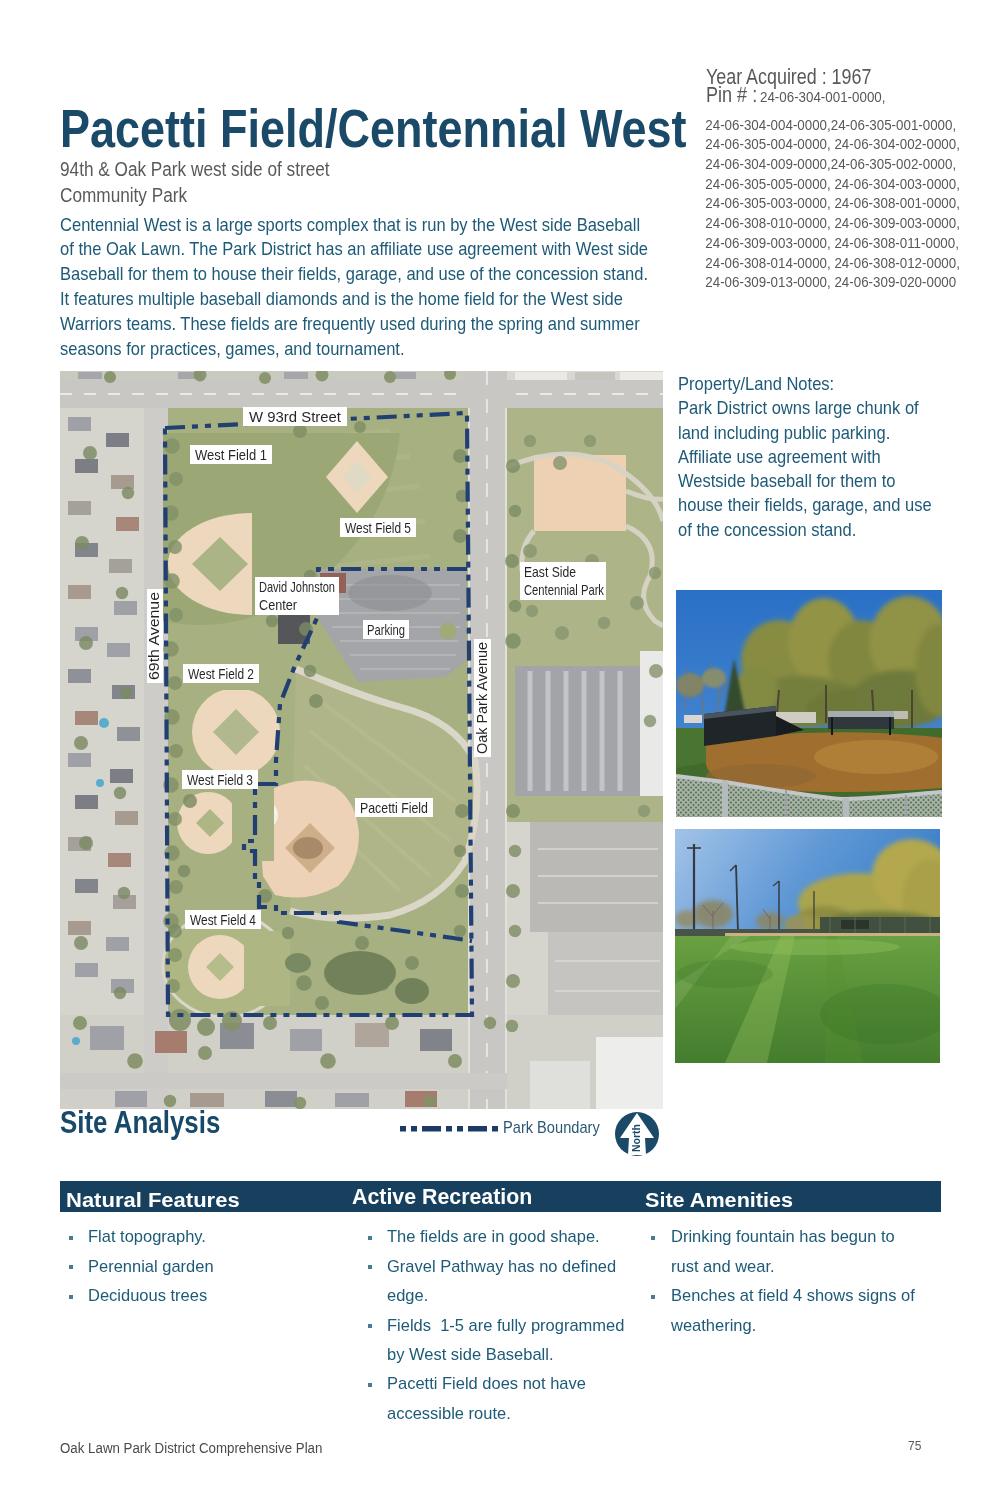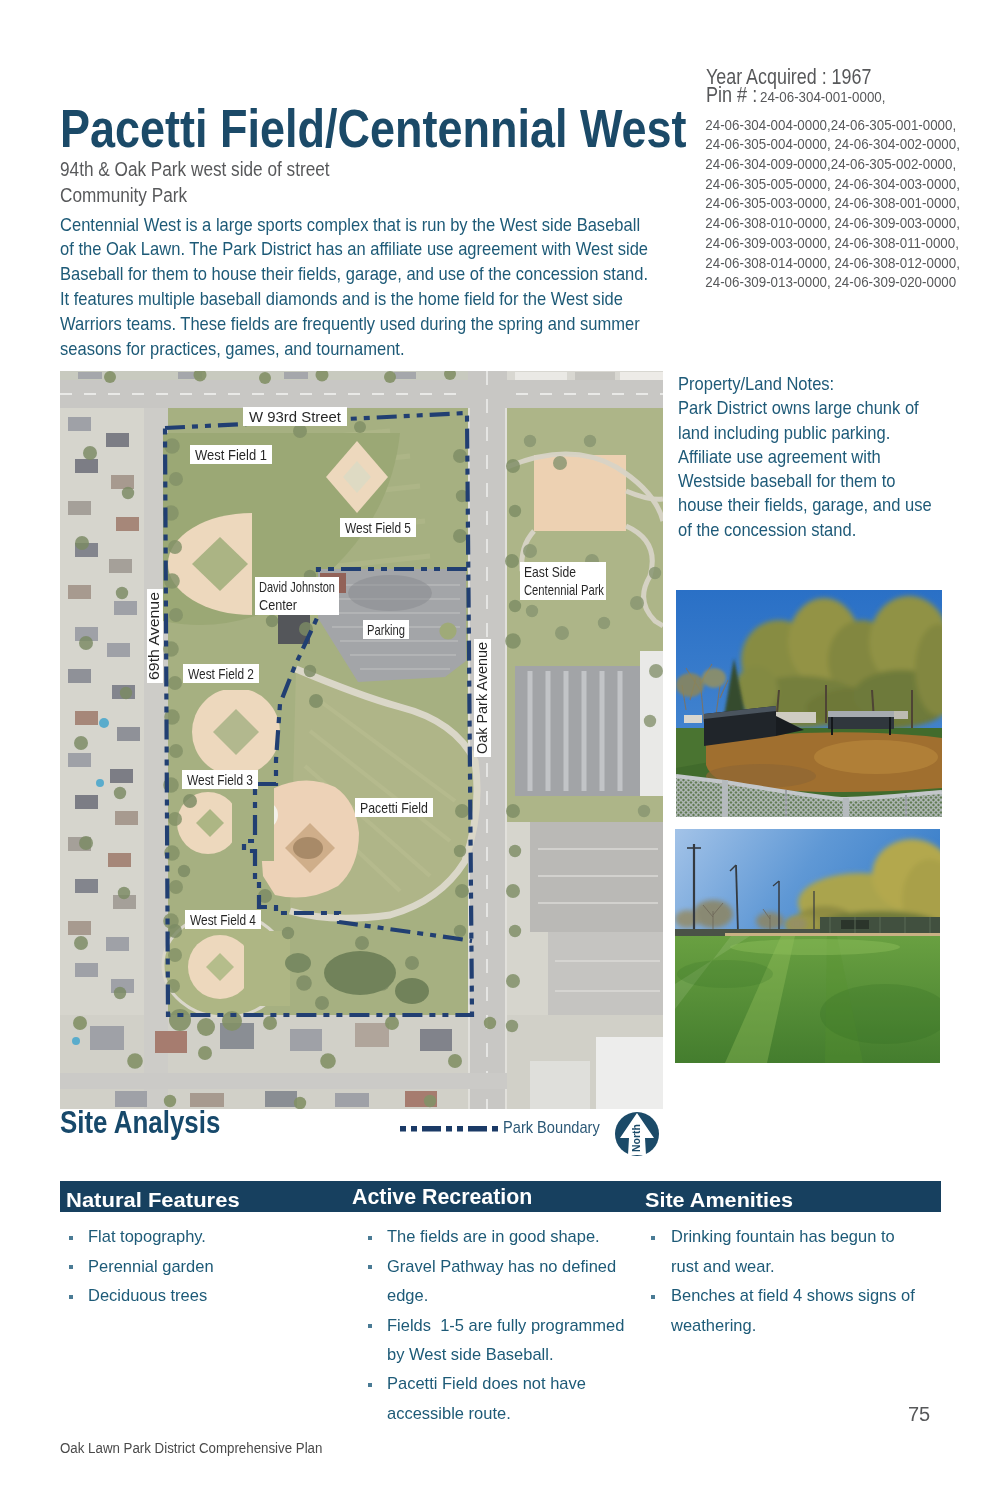--- a/index.html
+++ b/index.html
@@ -616,13 +616,13 @@
 <div class="abs" style="left:368px;top:1324px;width:3.5px;height:3.5px;background:#4a7b95;"></div>
 <div class="abs" style="left:368px;top:1383px;width:3.5px;height:3.5px;background:#4a7b95;"></div>
 
 <div class="abs" style="left:671px;top:1222.4px;font-size:17px;line-height:29.4px;color:#1d5a77;transform:scaleX(0.97);transform-origin:0 0;">Drinking fountain has begun to<br>rust and wear.<br>Benches at field 4 shows signs of<br>weathering.</div>
 
 <div class="abs" style="left:651px;top:1236px;width:3.5px;height:3.5px;background:#4a7b95;"></div>
 <div class="abs" style="left:651px;top:1295px;width:3.5px;height:3.5px;background:#4a7b95;"></div>
 
 <div class="abs" style="left:60px;top:1441px;font-size:14px;color:#4a4a4a;transform:scaleX(0.95);transform-origin:0 0;">Oak Lawn Park District Comprehensive Plan</div>
 
-<div class="abs" style="left:908px;top:1404px;font-size:20px;color:#57585a;">75</div>
+<div class="abs" style="left:908px;top:1440px;font-size:12px;color:#57585a;">75</div>
 
 </body></html>

